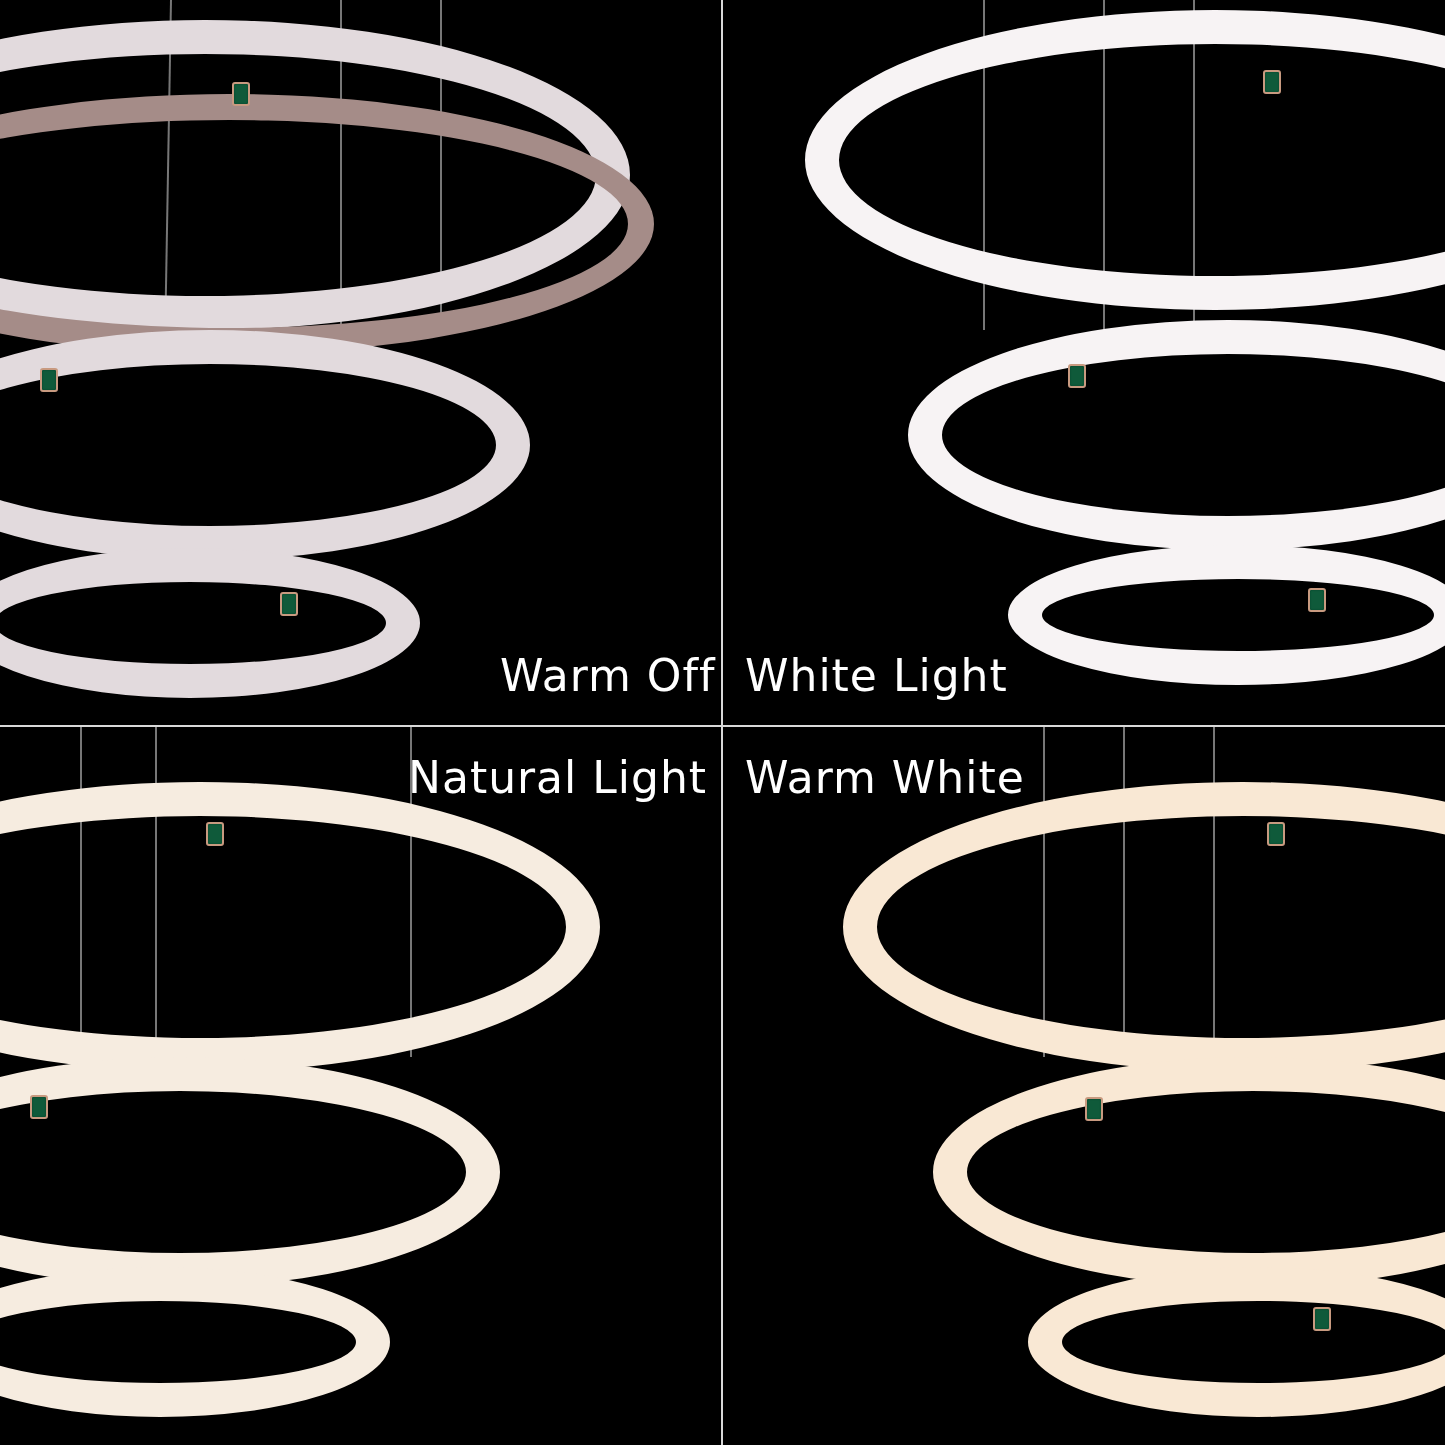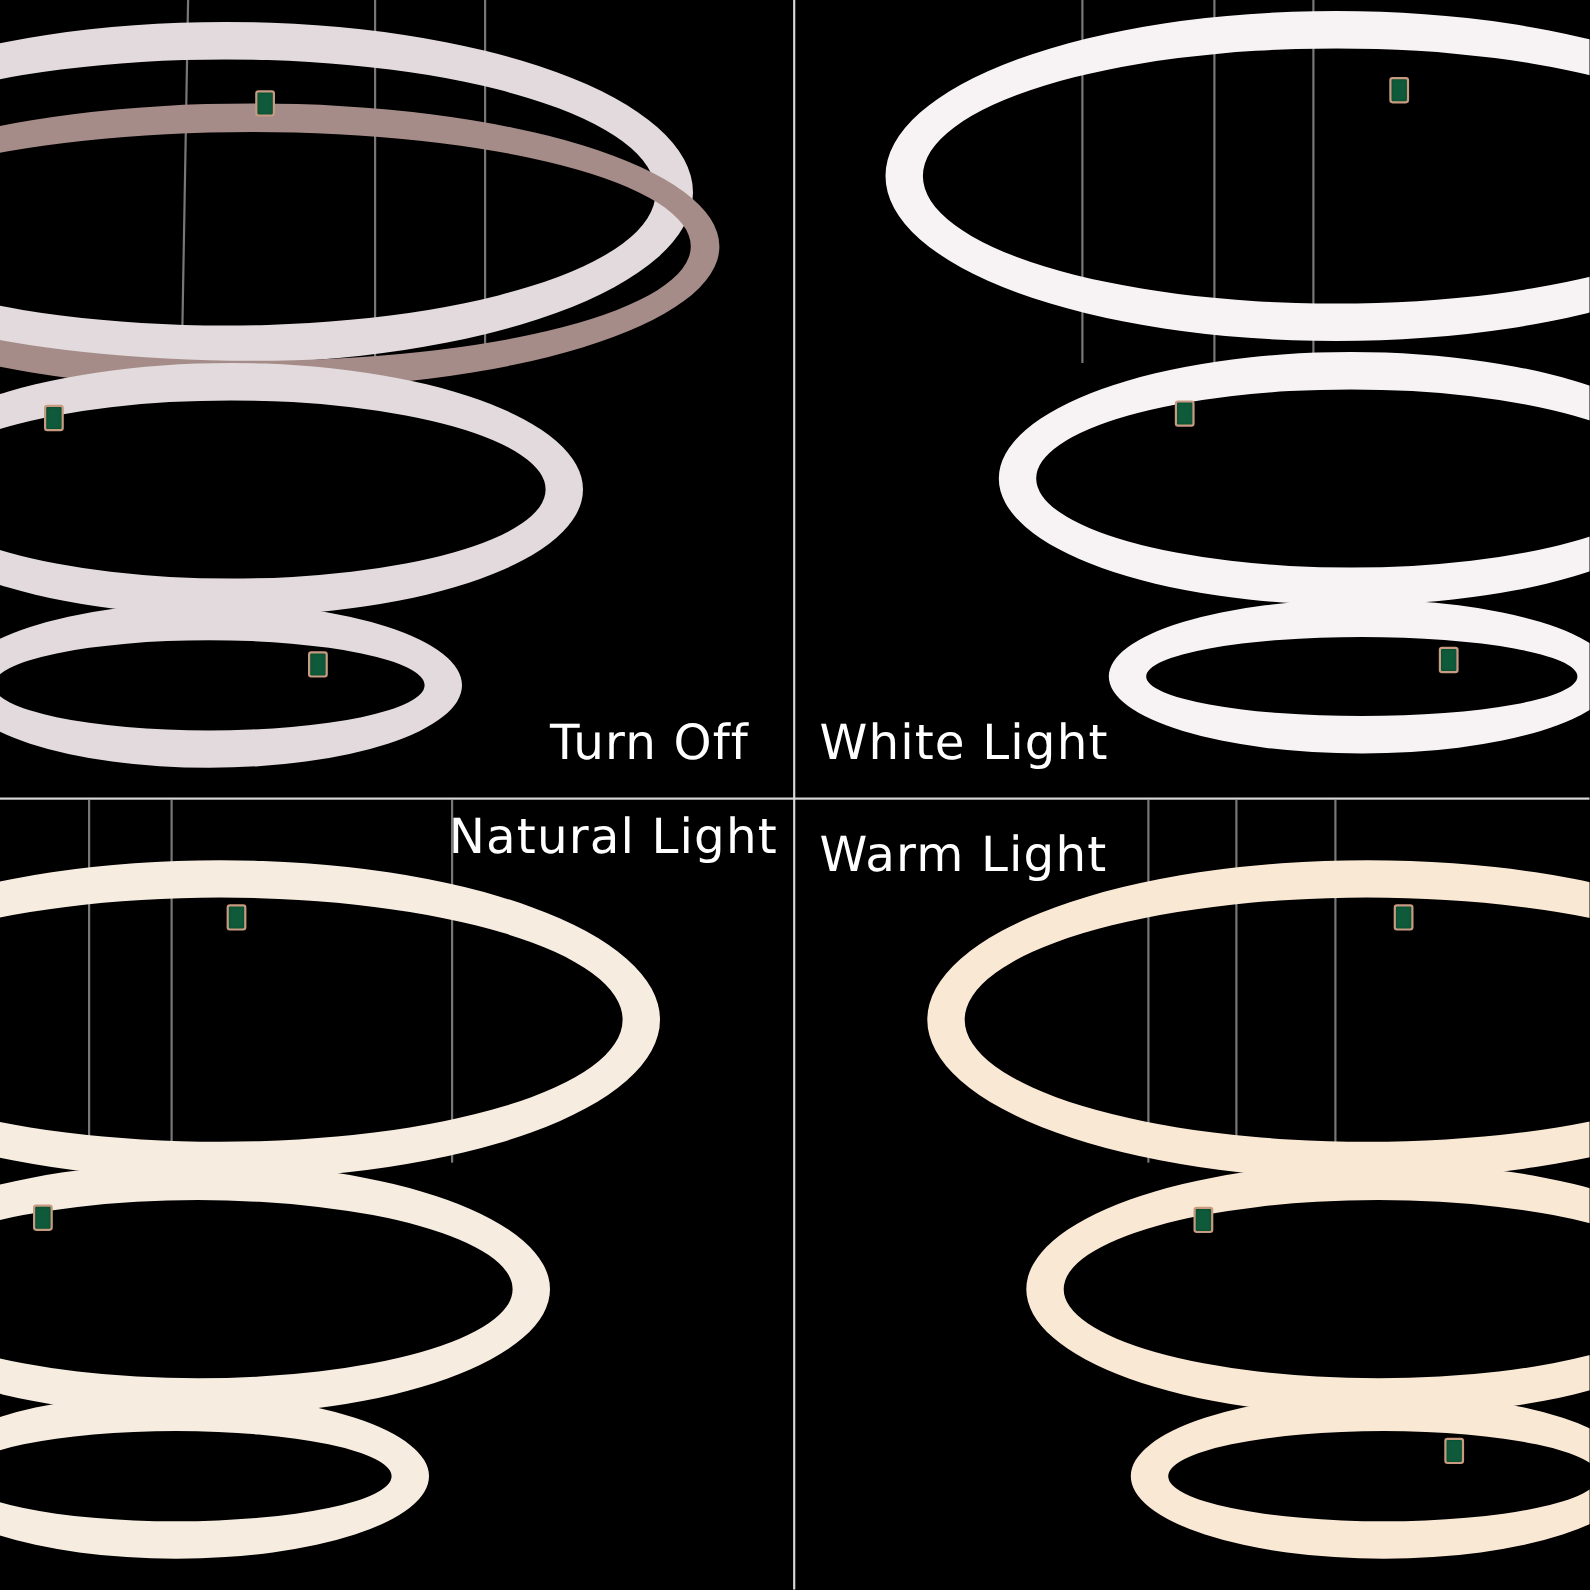--- a/index.html
+++ b/index.html
@@ -34,21 +34,21 @@
   <div class="wire" style="left:340px;top:0;height:330px;"></div>
   <div class="wire" style="left:440px;top:0;height:330px;"></div>
   <div class="ring" style="left:-220px;top:20px;width:850px;height:310px;">
     <div class="band" style="left:-10px;top:40px;width:850px;height:260px;"></div>
   </div>
   <div class="gem" style="left:232px;top:82px;"></div>
   <div class="ring" style="left:-110px;top:330px;width:640px;height:230px;"></div>
   <div class="gem" style="left:40px;top:368px;"></div>
   <div class="ring" style="left:-40px;top:548px;width:460px;height:150px;"></div>
   <div class="gem" style="left:280px;top:592px;"></div>
-  <div class="label" style="left:500px;top:650px;">Turn Off</div>
+  <div class="label" style="left:500px;top:650px;">Warm Off</div>
 </div>
 
 <div class="panel p-tr white">
   <div class="wire" style="left:260px;top:0;height:330px;"></div>
   <div class="wire" style="left:380px;top:0;height:330px;"></div>
   <div class="wire" style="left:470px;top:0;height:330px;"></div>
   <div class="ring" style="left:82px;top:10px;width:820px;height:300px;"></div>
   <div class="gem" style="left:540px;top:70px;"></div>
   <div class="ring" style="left:185px;top:320px;width:640px;height:230px;"></div>
   <div class="gem" style="left:345px;top:364px;"></div>
@@ -60,30 +60,30 @@
 <div class="panel p-bl natural">
   <div class="wire" style="left:80px;top:0;height:330px;"></div>
   <div class="wire" style="left:155px;top:0;height:330px;"></div>
   <div class="wire" style="left:410px;top:0;height:330px;"></div>
   <div class="ring" style="left:-200px;top:55px;width:800px;height:290px;"></div>
   <div class="gem" style="left:206px;top:95px;"></div>
   <div class="ring" style="left:-140px;top:330px;width:640px;height:230px;"></div>
   <div class="gem" style="left:30px;top:368px;"></div>
   <div class="ring" style="left:-70px;top:540px;width:460px;height:150px;"></div>
 
-  <div class="label" style="left:408px;top:8px;">Natural Light</div>
+  <div class="label" style="left:408px;top:25px;">Natural Light</div>
 </div>
 
 <div class="panel p-br warm">
   <div class="wire" style="left:320px;top:0;height:330px;"></div>
   <div class="wire" style="left:400px;top:0;height:330px;"></div>
   <div class="wire" style="left:490px;top:0;height:330px;"></div>
   <div class="ring" style="left:120px;top:55px;width:800px;height:290px;"></div>
   <div class="gem" style="left:544px;top:95px;"></div>
   <div class="ring" style="left:210px;top:330px;width:640px;height:230px;"></div>
   <div class="gem" style="left:362px;top:370px;"></div>
   <div class="ring" style="left:305px;top:540px;width:460px;height:150px;"></div>
   <div class="gem" style="left:590px;top:580px;"></div>
-  <div class="label" style="left:22px;top:25px;">Warm Light</div>
+  <div class="label" style="left:22px;top:25px;">Warm White</div>
 </div>
 
 <div class="divider-v"></div>
 <div class="divider-h"></div>
 
 </body></html>

